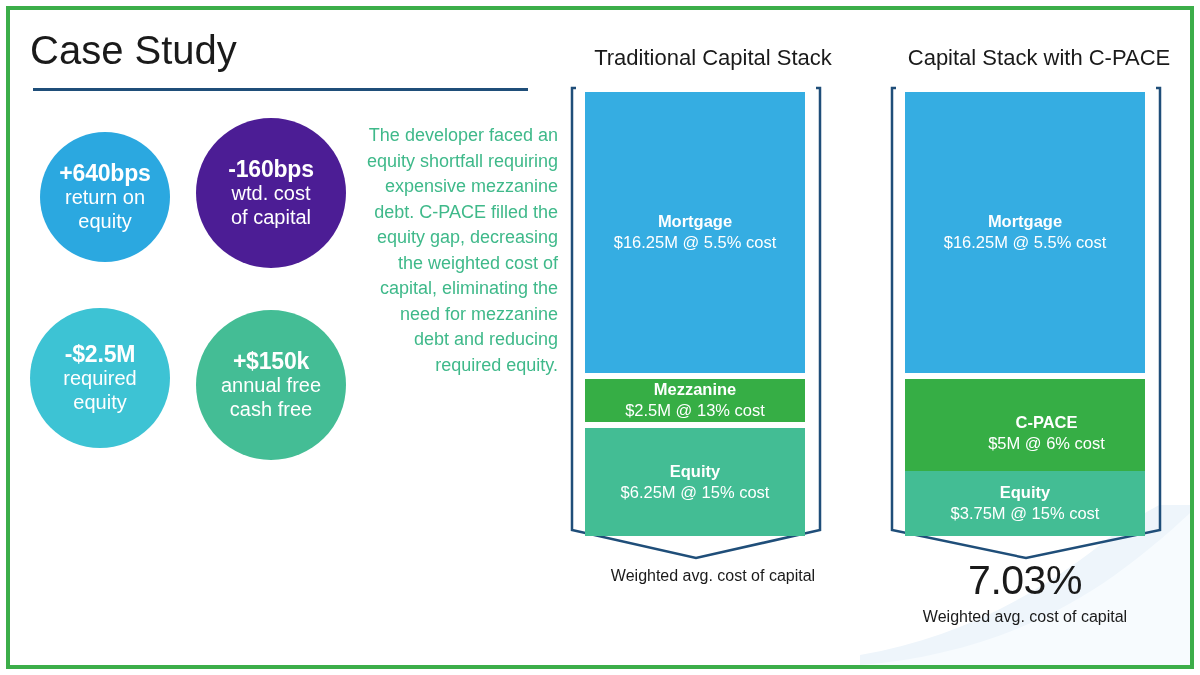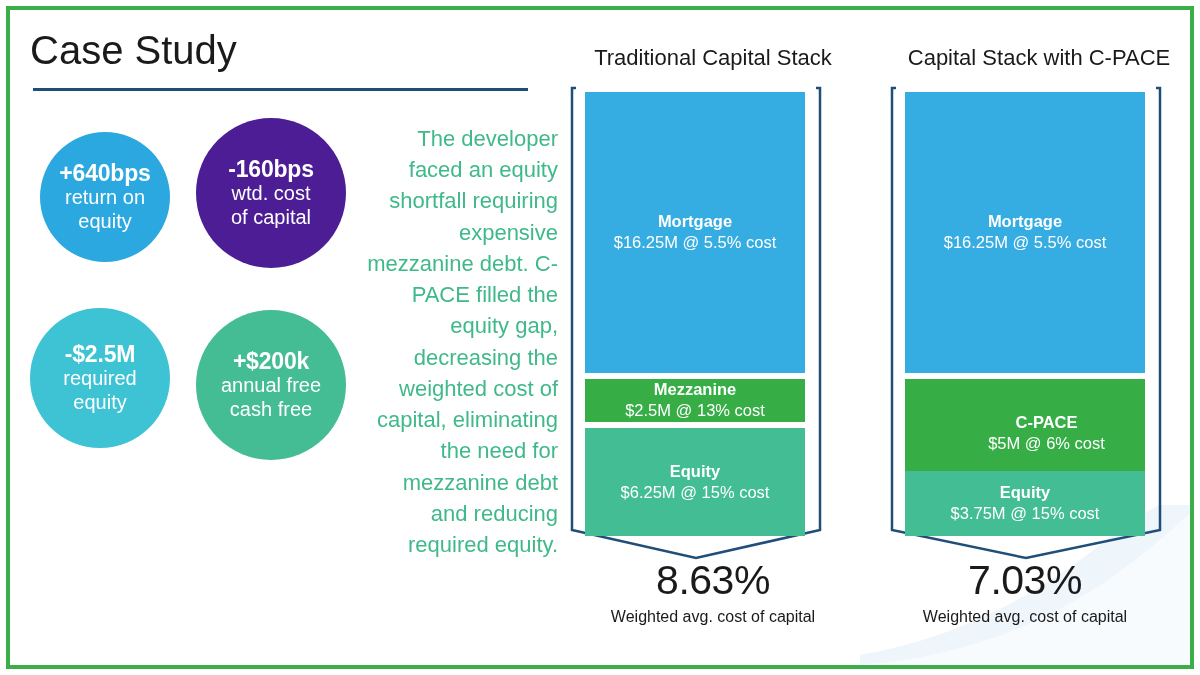--- a/index.html
+++ b/index.html
@@ -82,21 +82,21 @@
     line-height: 1.17;
   }
 
   
   .narrative {
     position: absolute;
     left: 362px;
     top: 123px;
     width: 196px;
     text-align: right;
-    font-size: 22px;
+    font-size: 18px;
     line-height: 1.42;
     color: #3fb98a;
   }
 
   
   .stack-title {
     position: absolute;
     top: 45px;
     font-size: 22px;
     color: #1a1a1a;
@@ -177,21 +177,21 @@
     <div class="sub">of capital</div>
   </div>
 
   <div class="circle" id="stat-2" style="left: 30px; top: 308px; width: 140px; height: 140px; background: rgb(61, 195, 212);">
     <div class="big">-$2.5M</div>
     <div class="sub">required</div>
     <div class="sub">equity</div>
   </div>
 
   <div class="circle" id="stat-3" style="left: 196px; top: 310px; width: 150px; height: 150px; background: rgb(68, 189, 149);">
-    <div class="big">+$200k</div>
+    <div class="big">+$150k</div>
     <div class="sub">annual free</div>
     <div class="sub">cash free</div>
   </div>
 
   <div class="narrative" style="color: rgb(63, 185, 138);">The developer faced an equity shortfall requiring expensive mezzanine debt. C-PACE filled the equity gap, decreasing the weighted cost of capital, eliminating the need for mezzanine debt and reducing required equity.</div>
 
   <div id="stacks-root">
       <div class="stack-title" style="left: 568px; width: 290px;">Traditional Capital Stack</div>
       <div class="bracket" style="left: 570px; top: 86px;"><svg width="252" height="474" viewBox="0 0 252 474" xmlns="http://www.w3.org/2000/svg">
           <path d="M6 2 L2 2 L2 444 L126 472 L250 444 L250 2 L246 2" fill="none" stroke="#1f4e79" stroke-width="2.5" stroke-linejoin="miter"></path>
@@ -202,21 +202,20 @@
       </div>
       <div class="seg" style="left: 585px; width: 220px; top: 378.8px; height: 43.2px; background: rgb(54, 174, 69);">
         <div class="seg-label">Mezzanine</div>
         <div class="seg-detail">$2.5M @ 13% cost</div>
       </div>
       <div class="seg" style="left: 585px; width: 220px; top: 428px; height: 108px; background: rgb(67, 189, 148);">
         <div class="seg-label">Equity</div>
         <div class="seg-detail">$6.25M  @ 15% cost</div>
       </div>
       <div class="wacc" style="left: 568px; width: 290px; top: 560px;">
-        <div class="wacc-value">8.63%</div>
         <div class="wacc-caption">Weighted avg. cost of capital</div>
       </div>
       <div class="stack-title" style="left: 878px; width: 322px;">Capital Stack with C-PACE</div>
       <div class="bracket" style="left: 890px; top: 86px;"><svg width="272" height="474" viewBox="0 0 272 474" xmlns="http://www.w3.org/2000/svg">
           <path d="M6 2 L2 2 L2 444 L136 472 L270 444 L270 2 L266 2" fill="none" stroke="#1f4e79" stroke-width="2.5" stroke-linejoin="miter"></path>
         </svg></div>
       <div class="seg" style="left: 905px; width: 240px; top: 92px; height: 280.8px; background: rgb(53, 173, 226);">
         <div class="seg-label">Mortgage</div>
         <div class="seg-detail">$16.25M @ 5.5% cost</div>
       </div>

